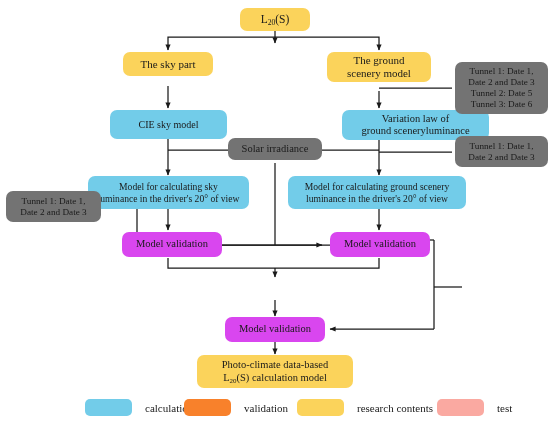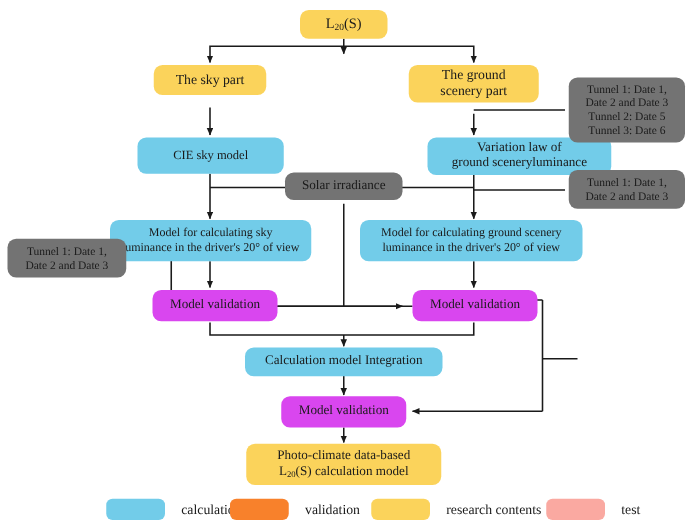--- a/index.html
+++ b/index.html
@@ -93,21 +93,21 @@
   <div class="node yellow" style="left:240px;top:8px;width:70px;height:23px;font-size:11.5px;">
     <span>L<sub>20</sub>(S)</span>
   </div>
 
   <div class="node yellow" style="left:123px;top:52px;width:90px;height:24px;font-size:11px;">
     <span>The sky part</span>
   </div>
 
   <div class="node yellow" style="left:327px;top:52px;width:104px;height:30px;font-size:11px;">
     <span>The ground
-scenery part</span>
+scenery model</span>
   </div>
 
   <div class="node blue" style="left:110px;top:110px;width:117px;height:29px;font-size:10px;text-align:center;">
     <span>CIE sky model</span>
   </div>
 
   <div class="node blue" style="left:306px;top:110px;width:147px;height:30px;font-size:10.5px;margin-left:36px;">
     <span>Variation law of
 ground sceneryluminance</span>
   </div>
@@ -127,23 +127,20 @@
   </div>
 
   <div class="node orange" style="left:122px;top:232px;width:100px;height:25px;font-size:10.5px;">
     <span>Model validation</span>
   </div>
 
   <div class="node orange" style="left:330px;top:232px;width:100px;height:25px;font-size:10.5px;">
     <span>Model validation</span>
   </div>
 
-  <div class="node blue" style="left:196px;top:278px;width:158px;height:23px;font-size:10.5px;">
-    <span>Calculation model Integration</span>
-  </div>
 
   <div class="node orange" style="left:225px;top:317px;width:100px;height:25px;font-size:10.5px;">
     <span>Model validation</span>
   </div>
 
   <div class="node yellow" style="left:197px;top:355px;width:156px;height:33px;font-size:10.5px;">
     <span>Photo-climate data-based<br>L<sub>20</sub>(S) calculation model</span>
   </div>
 
   <div class="node pink" style="left:455px;top:62px;width:93px;height:52px;font-size:9.2px;">

